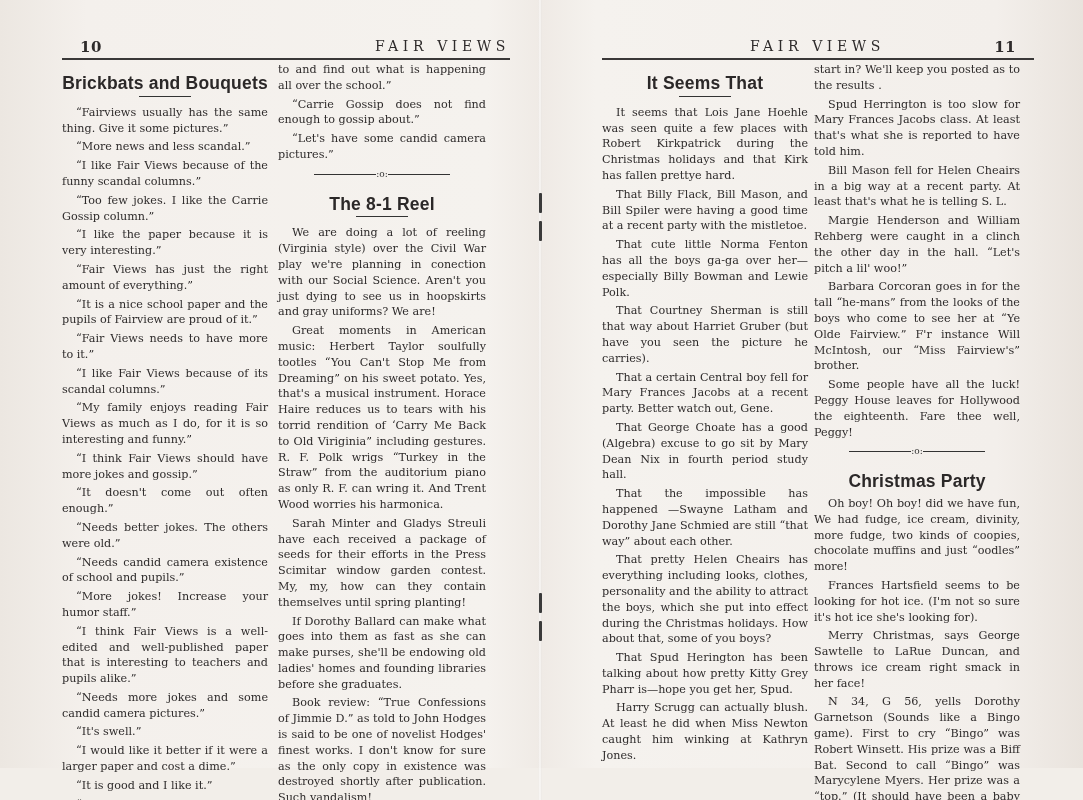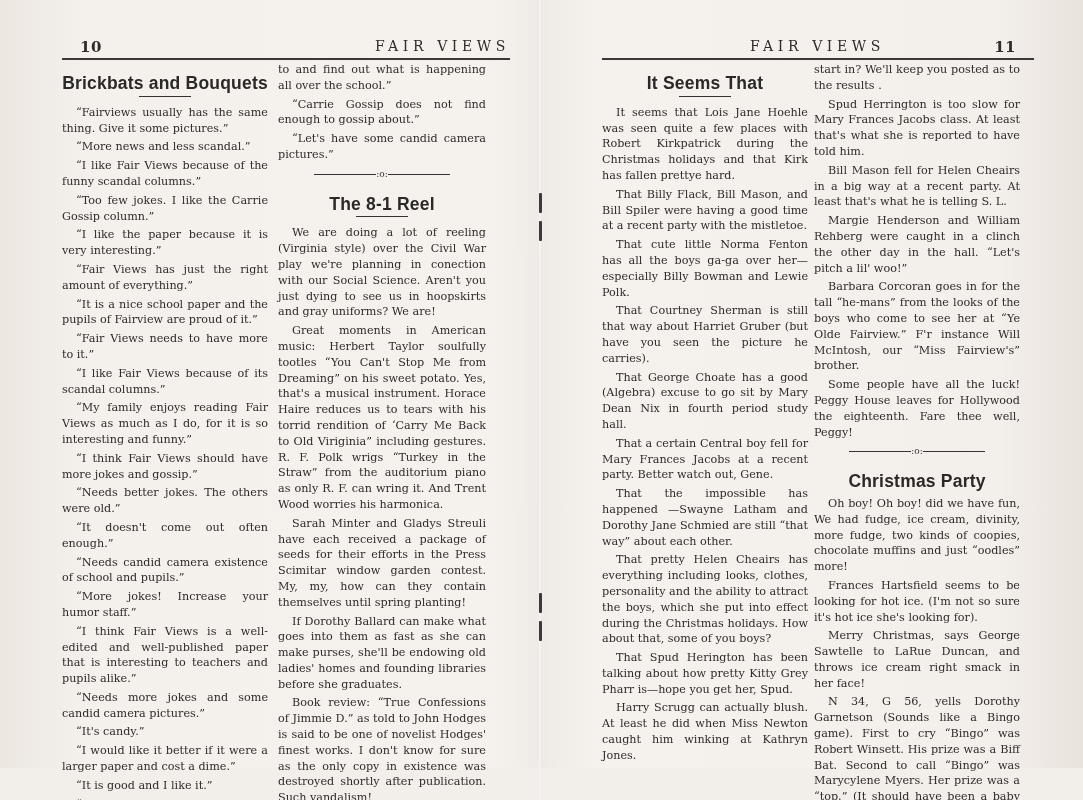--- a/index.html
+++ b/index.html
@@ -78,27 +78,27 @@
           <p>“More news and less scandal.”</p>
           <p>“I like Fair Views because of the funny scandal columns.”</p>
           <p>“Too few jokes. I like the Carrie Gossip column.”</p>
           <p>“I like the paper because it is very interesting.”</p>
           <p>“Fair Views has just the right amount of everything.”</p>
           <p>“It is a nice school paper and the pupils of Fairview are proud of it.”</p>
           <p>“Fair Views needs to have more to it.”</p>
           <p>“I like Fair Views because of its scandal columns.”</p>
           <p>“My family enjoys reading Fair Views as much as I do, for it is so interesting and funny.”</p>
           <p>“I think Fair Views should have more jokes and gossip.”</p>
+          <p>“It doesn't come out often enough.”</p>
           <p>“Needs better jokes. The others were old.”</p>
-          <p>“It doesn't come out often enough.”</p>
           <p>“Needs candid camera existence of school and pupils.”</p>
           <p>“More jokes! Increase your humor staff.”</p>
           <p>“I think Fair Views is a well-edited and well-published paper that is interesting to teachers and pupils alike.”</p>
           <p>“Needs more jokes and some candid camera pictures.”</p>
-          <p>“It's candy.”</p>
+          <p>“It's swell.”</p>
           <p>“I would like it better if it were a larger paper and cost a dime.”</p>
           <p>“It is good and I like it.”</p>
           <p>“I like Fair Views because it has so many features that appeal to the students. I also like the covers.”</p>
         </div>
     </div>
 
     <div class="col c2">
       <div>
           <p class="noindent">to and find out what is happening all over the school.”</p>
           <p>“Carrie Gossip does not find enough to gossip about.”</p>
@@ -128,22 +128,22 @@
     </div>
 
     <div class="col c1">
       <h2 class="section">It Seems That</h2>
       <div class="underrule"></div>
       <div>
           <p>It seems that Lois Jane Hoehle was seen quite a few places with Robert Kirkpatrick during the Christmas holidays and that Kirk has fallen prettye hard.</p>
           <p>That Billy Flack, Bill Mason, and Bill Spiler were having a good time at a recent party with the mistletoe.</p>
           <p>That cute little Norma Fenton has all the boys ga-ga over her—especially Billy Bowman and Lewie Polk.</p>
           <p>That Courtney Sherman is still that way about Harriet Gruber (but have you seen the picture he carries).</p>
+          <p>That a certain Central boy fell for Mary Frances Jacobs at a recent party. Better watch out, Gene.</p>
           <p>That George Choate has a good (Algebra) excuse to go sit by Mary Dean Nix in fourth period study hall.</p>
-          <p>That a certain Central boy fell for Mary Frances Jacobs at a recent party. Better watch out, Gene.</p>
           <p>That the impossible has happened —Swayne Latham and Dorothy Jane Schmied are still “that way” about each other.</p>
           <p>That pretty Helen Cheairs has everything including looks, clothes, personality and the ability to attract the boys, which she put into effect during the Christmas holidays. How about that, some of you boys?</p>
           <p>That Spud Herington has been talking about how pretty Kitty Grey Pharr is—hope you get her, Spud.</p>
           <p>Harry Scrugg can actually blush. At least he did when Miss Newton caught him winking at Kathryn Jones.</p>
         </div>
     </div>
 
     <div class="col c2">
       <div>
           <p class="noindent">start in? We'll keep you posted as to the results .</p>

